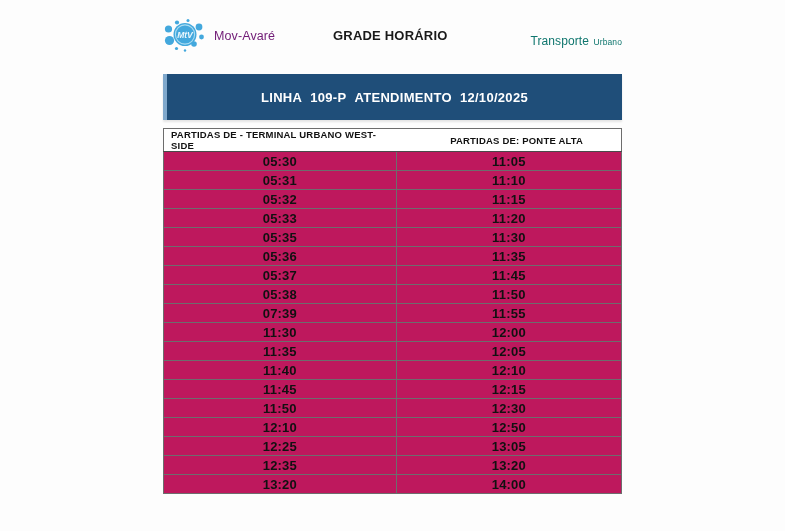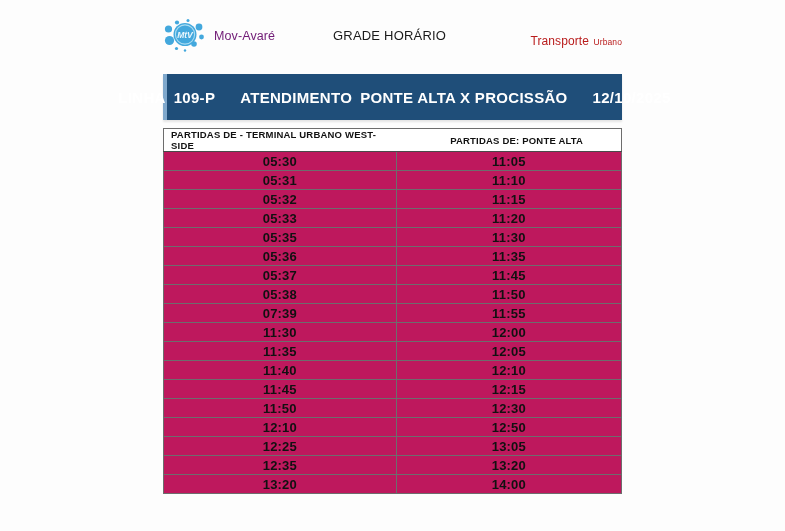--- a/index.html
+++ b/index.html
@@ -48,32 +48,32 @@
     color: #701a75;
     letter-spacing: 0.1px;
     white-space: nowrap;
   }
 
   .doc-title {
     position: absolute;
     left: 170px;
     top: 16px;
     font-size: 13px;
-    font-weight: normal;
+    font-weight: bold;
     color: #1a1a1a;
     letter-spacing: 0.2px;
     white-space: nowrap;
   }
 
   .tagline {
     position: absolute;
     right: 0;
     top: 19px;
     white-space: nowrap;
-    color: #b91c1c;
+    color: #0f766e;
   }
   .tagline .t-main {
     font-size: 12px;
     letter-spacing: 0.1px;
   }
   .tagline .t-sub {
     font-size: 8.5px;
     letter-spacing: 0.1px;
   }
 
@@ -91,23 +91,23 @@
   }
   .banner-inner {
     position: absolute;
     left: 0;
     top: 0;
     right: 0;
     bottom: 0;
     display: flex;
     align-items: center;
     justify-content: center;
-    gap: 25px;
+    gap: 8px;
     color: #ffffff;
-    font-size: 15px;
+    font-size: 13px;
     font-weight: bold;
     letter-spacing: 0.3px;
     white-space: nowrap;
   }
   .banner-group {
     display: flex;
     align-items: center;
     gap: 8px;
   }
 
@@ -198,21 +198,20 @@
   </div>
 
   <div class="banner">
     <div class="banner-inner">
       <span class="banner-group">
         <span>LINHA</span>
         <span>109-P</span>
       </span>
       <span class="banner-group">
         <span>ATENDIMENTO</span>
-        <span>PONTE ALTA X PROCISSÃO</span>
       </span>
       <span>12/10/2025</span>
     </div>
   </div>
 
   <table class="timetable">
     <colgroup>
       <col class="col-a">
       <col class="col-b">
     </colgroup>

